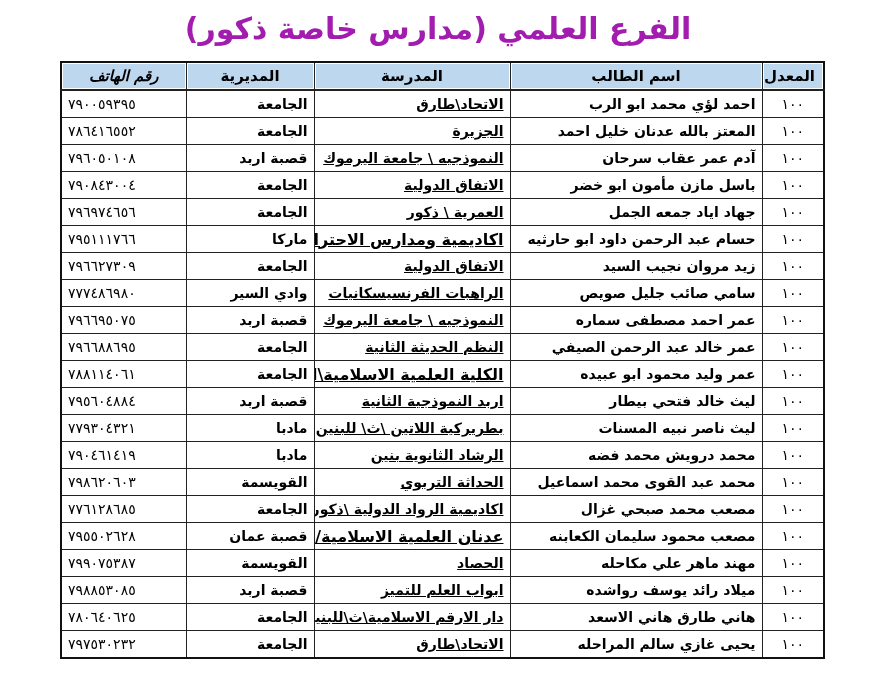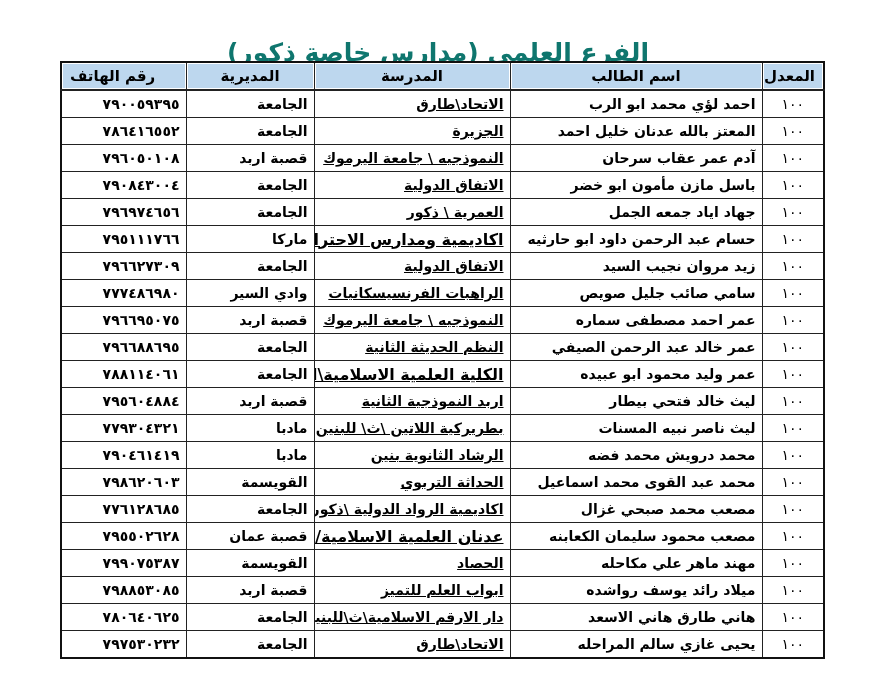--- a/index.html
+++ b/index.html
@@ -1,44 +1,44 @@
 <!DOCTYPE html>
 <html><head>
   <meta charset="utf-8">
   <style>
     html, body { margin: 0; padding: 0; background: #ffffff; }
     body { width: 876px; height: 700px; position: relative; overflow: hidden; font-family: "DejaVu Sans", sans-serif; }
     .title {
-      position: absolute; top: 36px; left: 0; width: 876px;
-      text-align: center; font-weight: bold; font-size: 25px; color: #0f766e;
+      position: absolute; top: 12px; left: 0; width: 876px;
+      text-align: center; font-weight: bold; font-size: 30px; color: #a21caf;
       direction: rtl; line-height: 34px;
     }
     .table-wrap { position: absolute; top: 61px; left: 60px; width: 763px; }
     table {
       border-collapse: collapse; direction: rtl; width: 763px; table-layout: fixed;
       border: 2px solid #111;
     }
     th {
       background: #bdd7ee; font-weight: bold; font-size: 15px; height: 26px;
       border: 1px solid #222; border-bottom: 2px solid #222; padding: 0 8px;
       box-shadow: inset 0 0 0 1px #ffffff;
     }
     th.c-avg { text-align: center; }
     th.c-name, th.c-school, th.c-dir { text-align: center; }
-    th.c-phone { text-align: left; }
+    th.c-phone { text-align: center; font-style: italic; }
     td {
       border: 1px solid #222; height: 26px; padding: 0 6px; font-size: 14px;
       font-weight: bold; white-space: nowrap; overflow: hidden;
     }
     td.c-avg { text-align: center; font-weight: normal; font-family: "DejaVu Sans", sans-serif; }
     td.c-name { text-align: right; }
     td.c-school { text-align: right; text-decoration: underline; }
     td.c-school.small { font-size: 16px; }
     td.c-dir { text-align: right; margin-left: 20px; }
-    td.c-phone { text-align: right; direction: ltr; font-weight: bold; font-family: "DejaVu Sans", sans-serif; letter-spacing: 0.5px; }
+    td.c-phone { text-align: left; direction: ltr; font-weight: normal; font-family: "DejaVu Sans", sans-serif; letter-spacing: 0.5px; }
     col.col-avg { width: 62px; }
     col.col-name { width: 252px; }
     col.col-school { width: 196px; }
     col.col-dir { width: 128px; }
     col.col-phone { width: 125px; }
   </style>
 </head>
 <body>
 
 <div class="title">الفرع العلمي (مدارس خاصة ذكور)</div>

